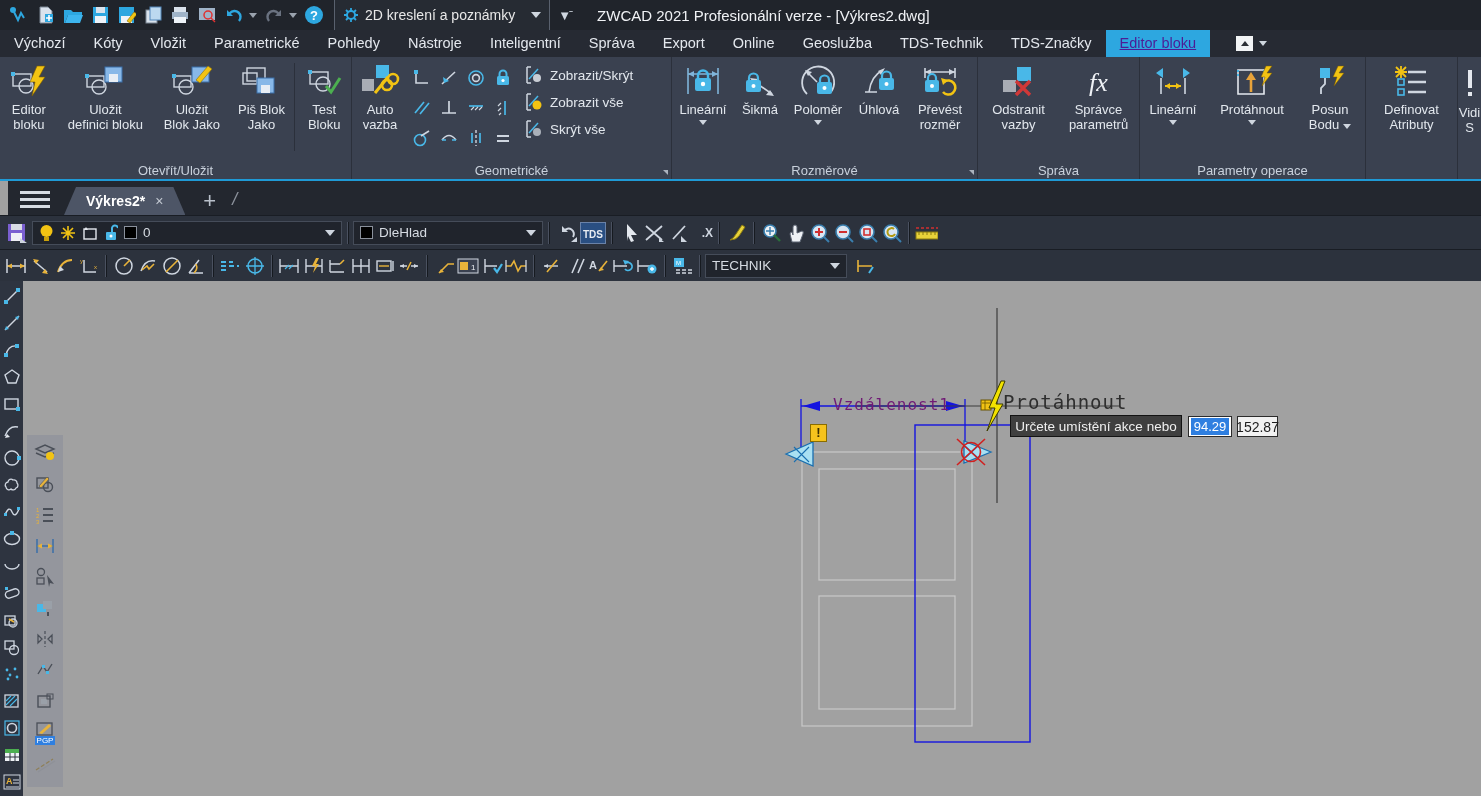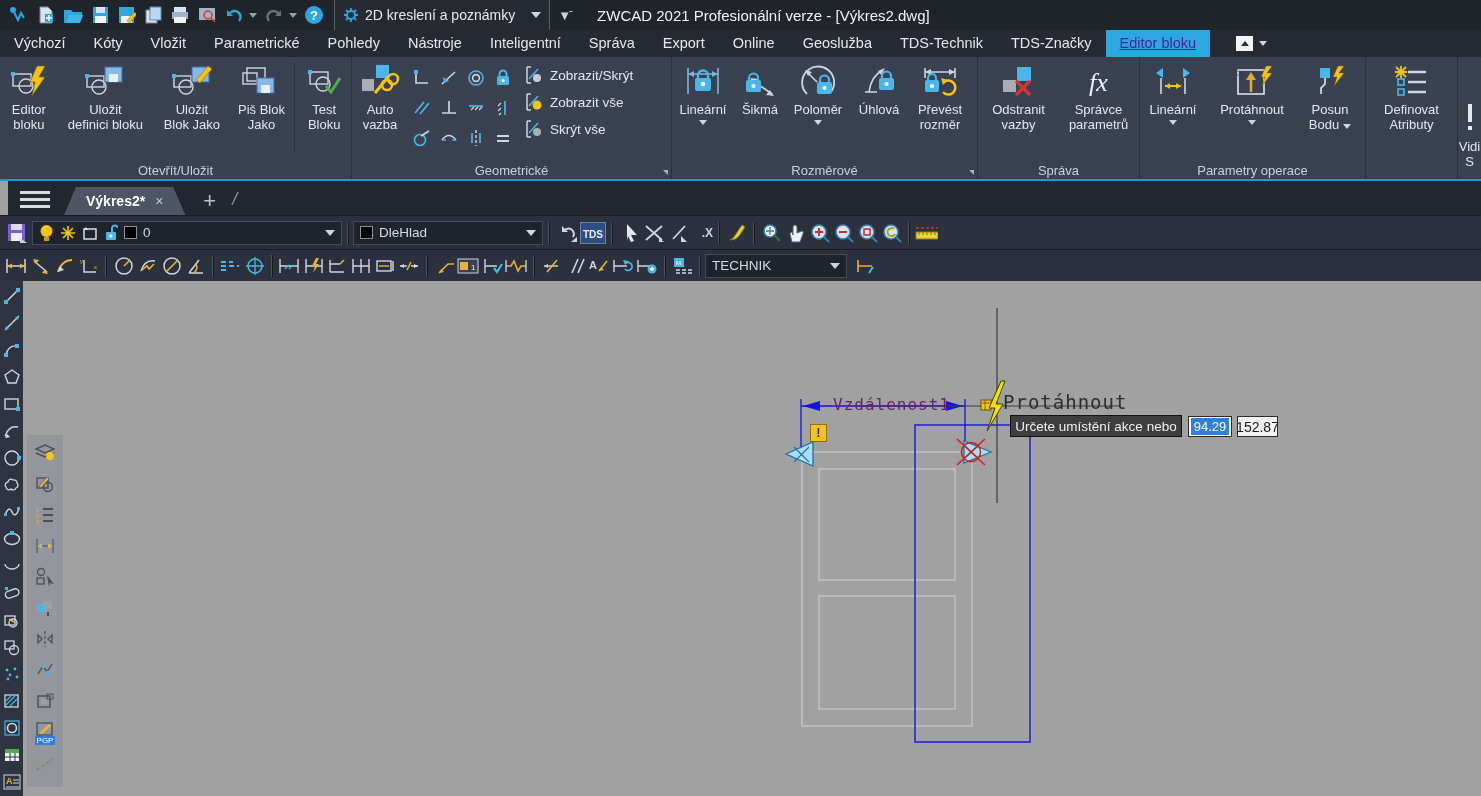--- a/index.html
+++ b/index.html
@@ -556,21 +556,21 @@
               <rect x="6" y="25" width="6" height="6" fill="none" stroke="#49b8e8" stroke-width="1.6"></rect>
               <path d="M9 8 m-6 0 l12 0 M9 8 m0 -6 l0 12 M4 3l10 10M14 3L4 13" stroke="#f2c313" stroke-width="1.8"></path>
             </svg>
           </span>
         <span>Definovat</span>
           <span>Atributy</span>
       </div>
     </div>
   </div>
 
-  <div class="panel" style="left:1458px;width:23px;border-right:none;margin-top:34px;">
+  <div class="panel" style="left:1458px;width:23px;border-right:none;">
     <div class="rbtn" style="width:23px;padding-top:8px">
       <span class="ic">
           <svg width="10" height="30">
             <rect x="3" y="0" width="4" height="18" fill="#e4e8ee"></rect>
             <rect x="3" y="22" width="4" height="4" fill="#e4e8ee"></rect>
           </svg>
         </span>
       <span>Vidi</span>
         <span>S</span>
     </div>

